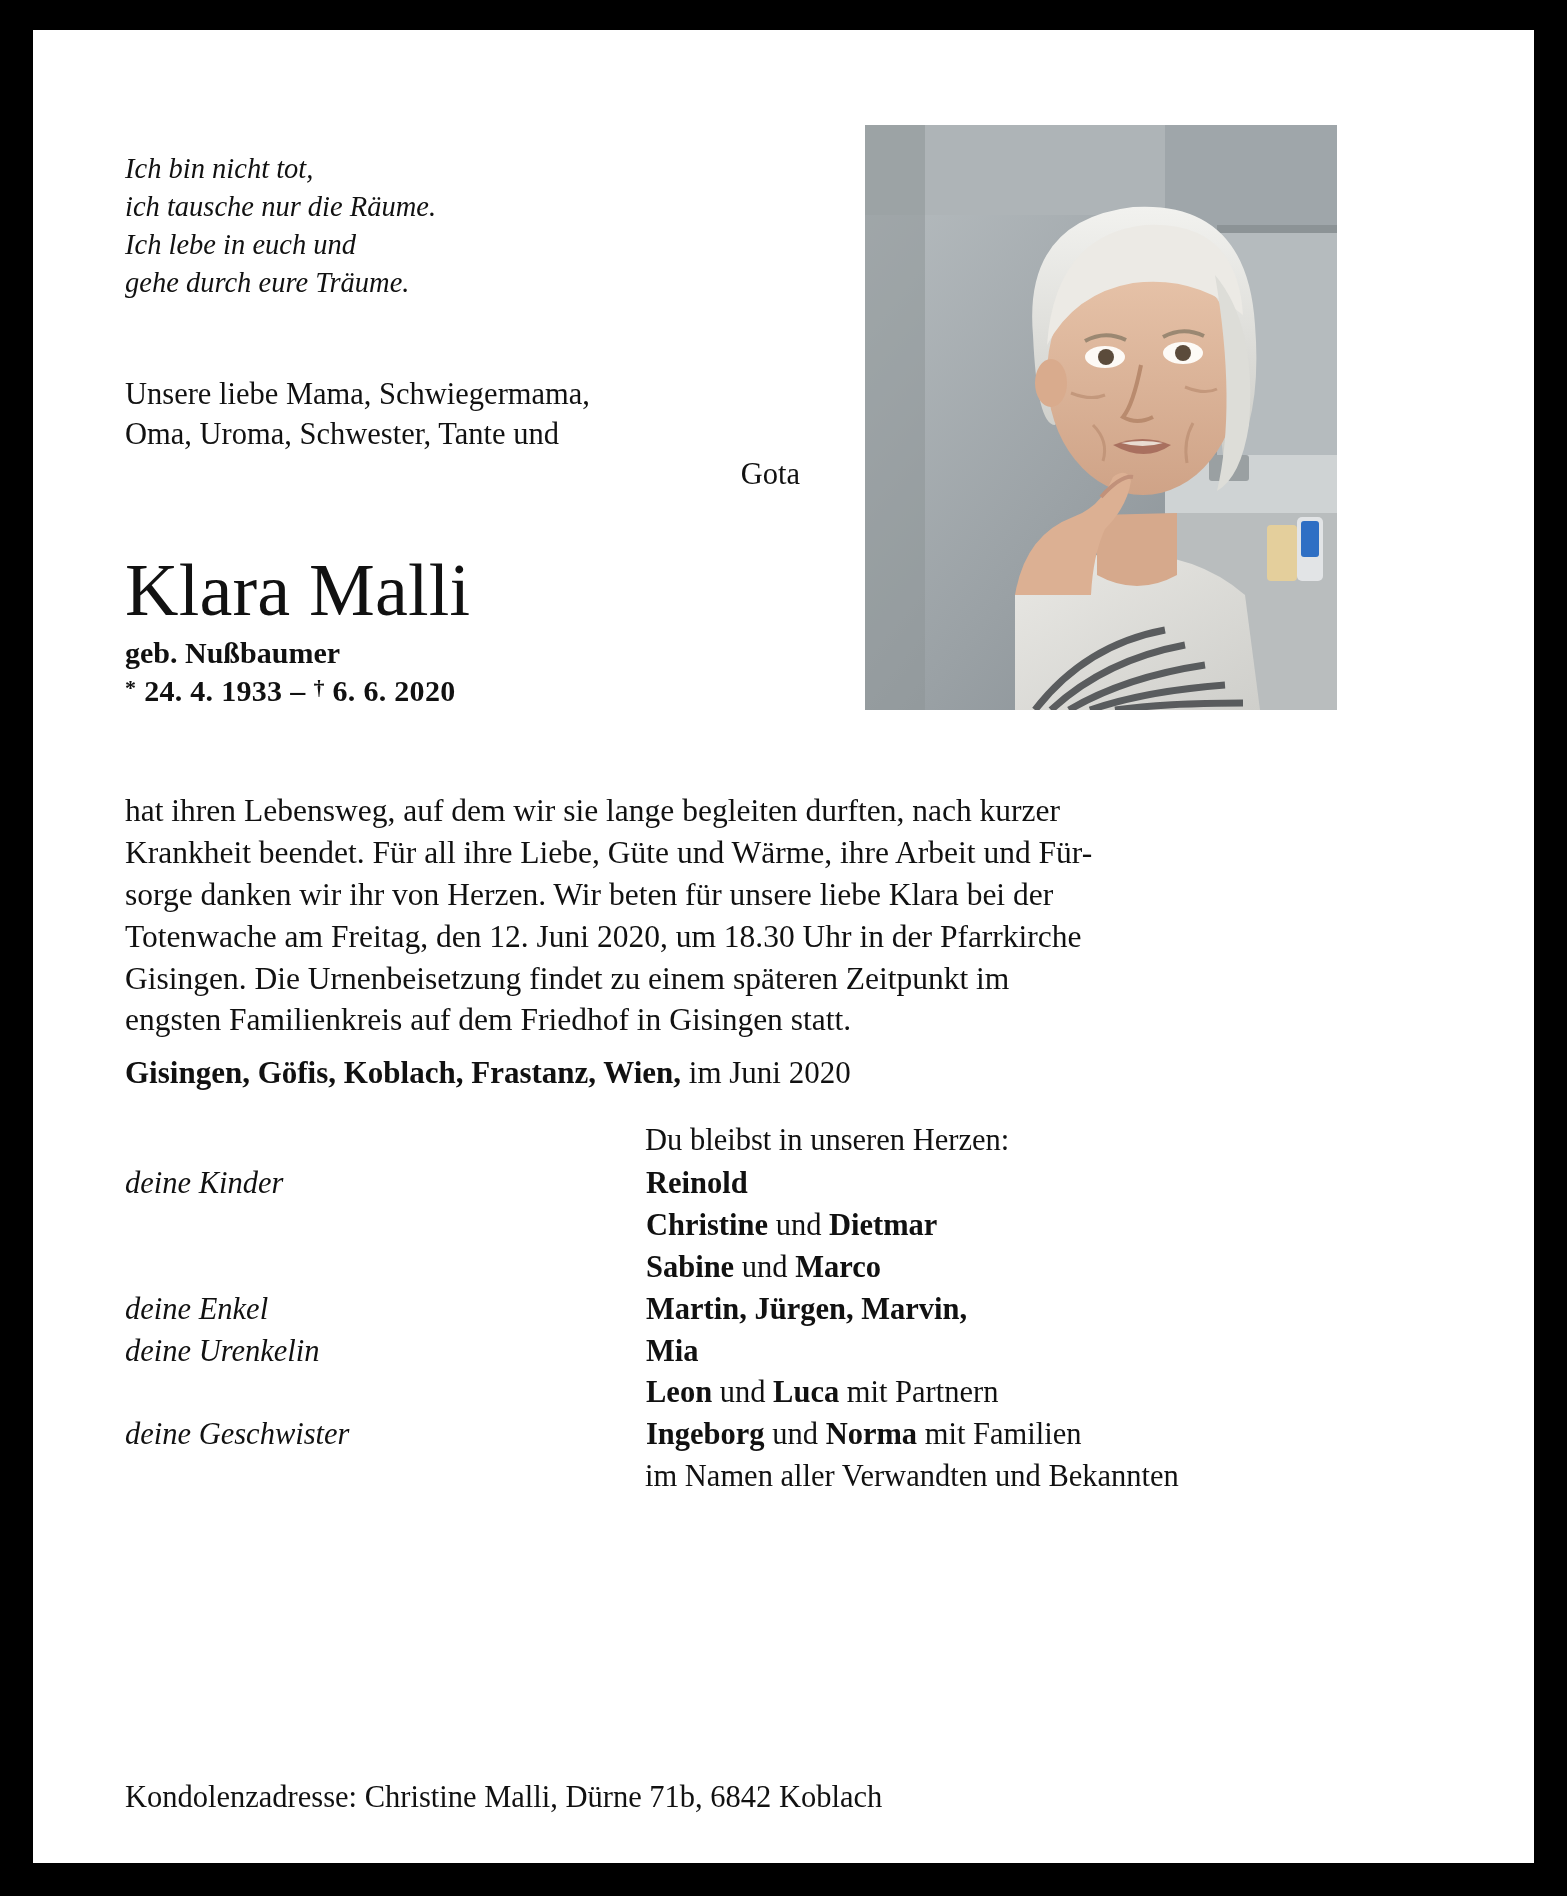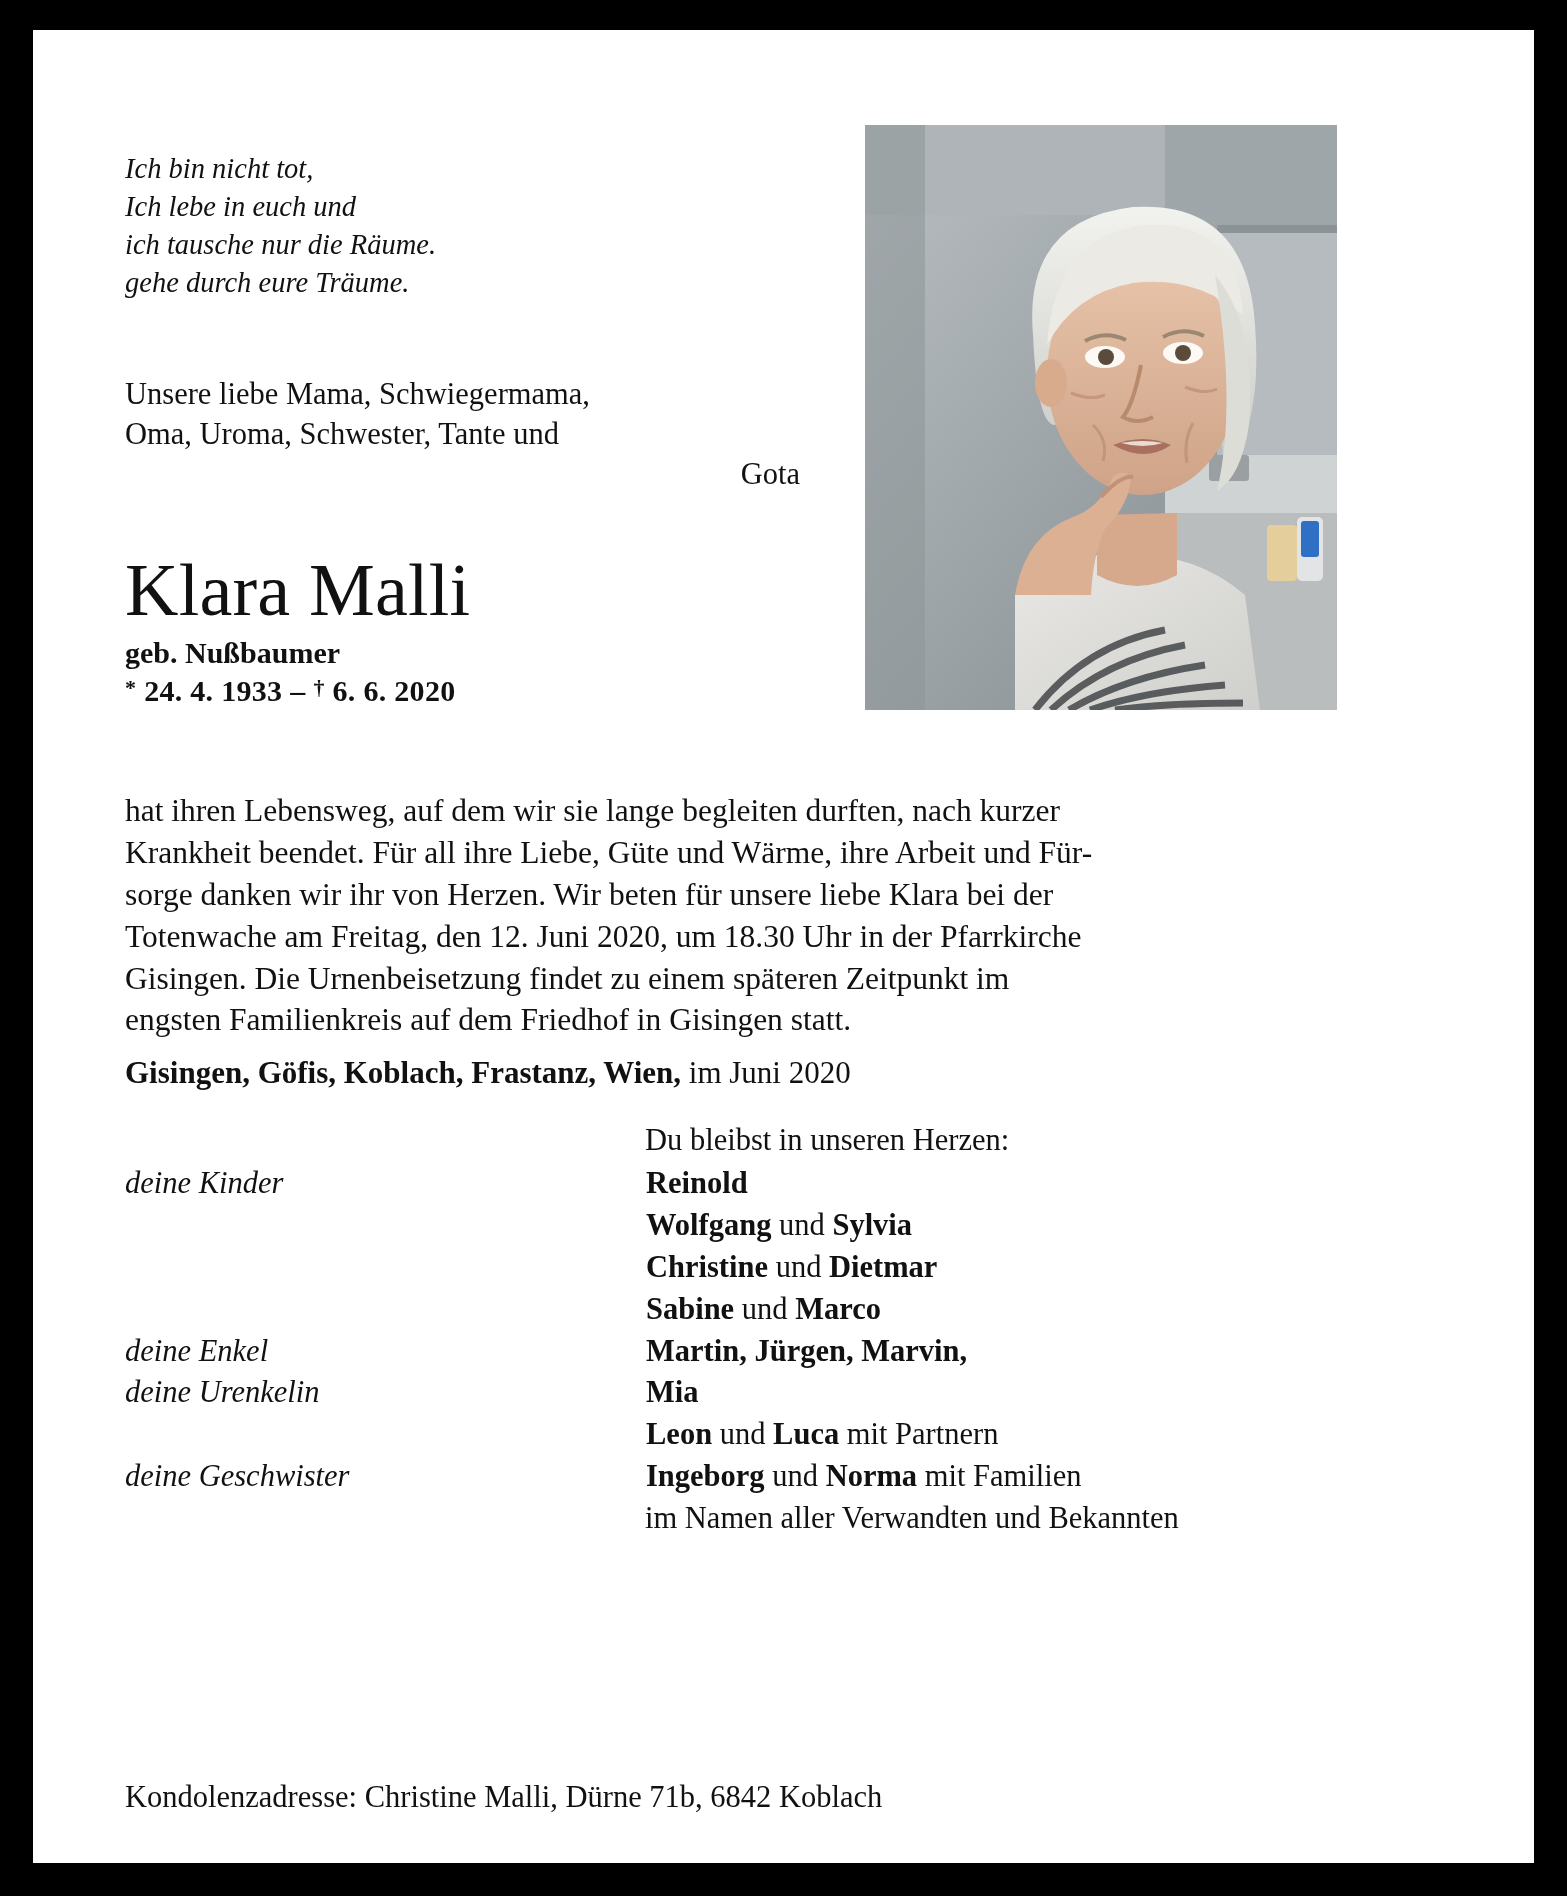--- a/index.html
+++ b/index.html
@@ -163,22 +163,22 @@
 </style>
 </head>
 <body>
 
 <div class="obituary-frame">
   <div class="obituary-card">
     <div class="inner">
 
       <div class="verse">
         <div>Ich bin nicht tot,</div>
+        <div>ich tausche nur die Räume.</div>
         <div>Ich lebe in euch und</div>
-        <div>ich tausche nur die Räume.</div>
         <div>gehe durch eure Träume.</div>
       </div>
 
       <div class="relation">
         <div>Unsere liebe Mama, Schwiegermama,</div>
         <div>Oma, Uroma, Schwester, Tante und</div>
         <div class="lastline">Gota</div>
       </div>
 
       <div class="name">Klara Malli</div>
@@ -289,24 +289,20 @@
     <div class="survivors">
       <div class="surv-head">Du bleibst in unseren Herzen:</div>
       <table class="surv-table">
         <tbody>
             <tr>
               <td class="surv-label">deine Kinder</td>
               <td class="surv-value"><b>Reinold</b></td>
             </tr>
             <tr>
               <td class="surv-label"></td>
-              <td class="surv-value"><b>Wolfgang</b> und <b>Sylvia</b></td>
-            </tr>
-            <tr>
-              <td class="surv-label"></td>
               <td class="surv-value"><b>Christine</b> und <b>Dietmar</b></td>
             </tr>
             <tr>
               <td class="surv-label"></td>
               <td class="surv-value"><b>Sabine</b> und <b>Marco</b></td>
             </tr>
             <tr>
               <td class="surv-label">deine Enkel</td>
               <td class="surv-value"><b>Martin, Jürgen, Marvin,</b></td>
             </tr>

